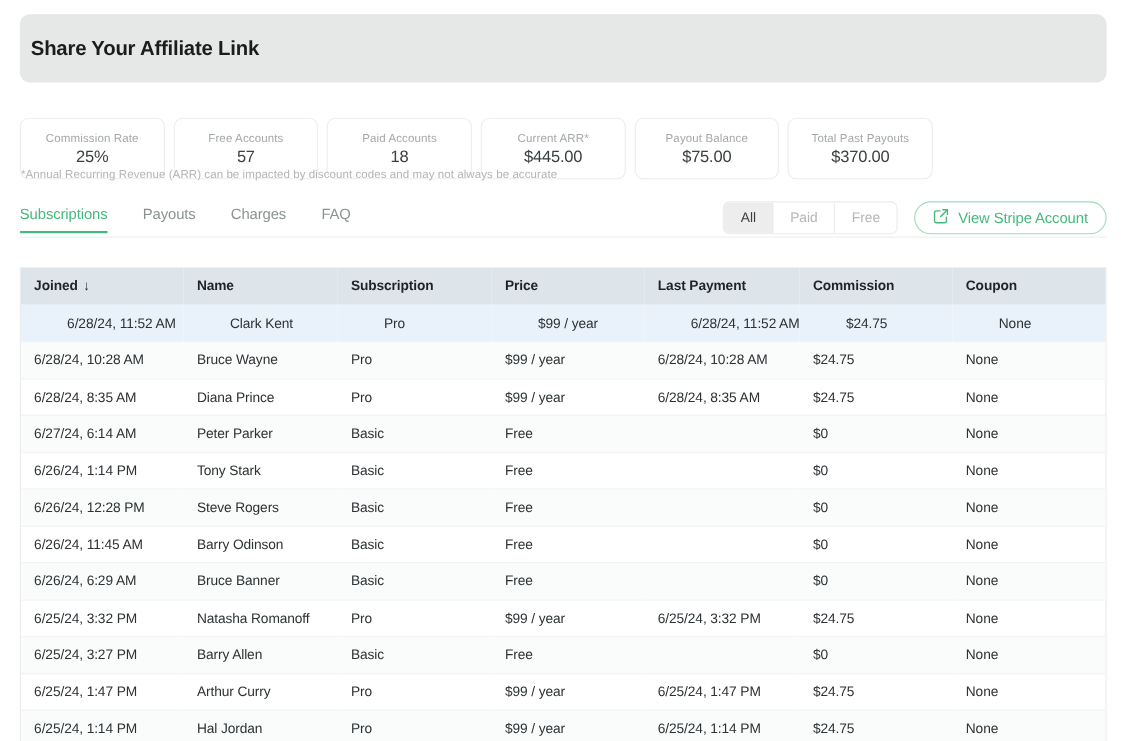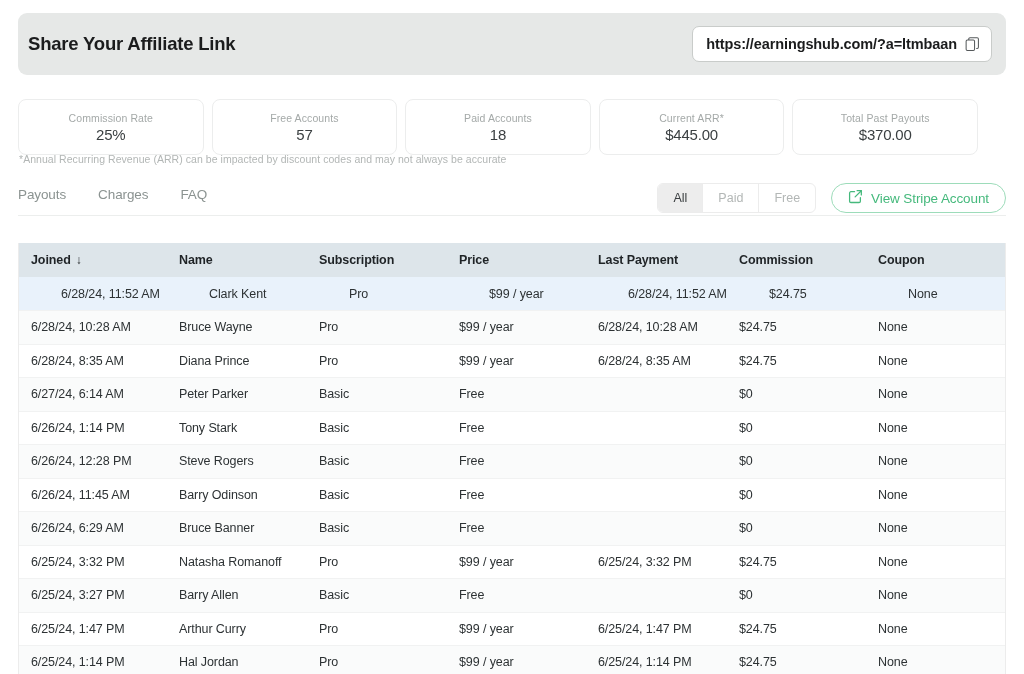--- a/index.html
+++ b/index.html
@@ -46,22 +46,22 @@
     font-weight: bold;
     color: #1b1c1d;
     letter-spacing: -0.1px;
     white-space: nowrap;
   }
   .copy-icon { display: flex; align-items: center; }
 
   
   .stats-row {
     position: absolute;
-    left: 18px; top: 99px;
-    width: 960px;
+    left: 18px; top: 107px;
+    width: 830px;
     display: flex;
     gap: 8px;
   }
   .stat-card {
     flex: 1 1 0;
     height: 56px;
     border: 1px solid #eceded;
     border-radius: 8px;
     background: #ffffff;
     display: flex;
@@ -215,58 +215,54 @@
   .col-coupon { width: 141px; }
   .sort-arrow { margin-left: 5px; font-weight: normal; font-size: 12px; }
 </style>
 </head>
 <body>
 
 <div class="page">
 
   <div class="affiliate-banner">
     <div class="affiliate-title">Share Your Affiliate Link</div>
-    <div class="affiliate-link-box">
-      <span class="affiliate-url">https://earningshub.com/?a=ltmbaan</span>
-      <span class="copy-icon">
-        <svg width="15" height="15" viewBox="0 0 16 16">
-          <rect x="1.2" y="3.2" width="9" height="11.2" rx="1.3" fill="none" stroke="#55595b" stroke-width="1.1"></rect>
-          <path d="M4 3.2 V2.2 a1.3 1.3 0 0 1 1.3 -1.3 H13 a1.3 1.3 0 0 1 1.3 1.3 V11 a1.3 1.3 0 0 1 -1.3 1.3 h-1" fill="none" stroke="#55595b" stroke-width="1.1"></path>
-        </svg>
-      </span>
-    </div>
   </div>
 
   <div class="stats-row">
     <div class="stat-card">
       <span class="stat-label">Commission Rate</span>
       <span class="stat-value">25%</span>
     </div>
     <div class="stat-card">
       <span class="stat-label">Free Accounts</span>
       <span class="stat-value">57</span>
     </div>
     <div class="stat-card">
       <span class="stat-label">Paid Accounts</span>
       <span class="stat-value">18</span>
     </div>
     <div class="stat-card">
       <span class="stat-label">Current ARR*</span>
       <span class="stat-value">$445.00</span>
     </div>
     <div class="stat-card">
+      <span class="stat-label">Payout Balance</span>
+      <span class="stat-value">$75.00</span>
+    </div>
+    <div class="stat-card">
       <span class="stat-label">Total Past Payouts</span>
       <span class="stat-value">$370.00</span>
     </div>
   </div>
 
   <div class="stats-footnote">*Annual Recurring Revenue (ARR) can be impacted by discount codes and may not always be accurate</div>
 
   <div class="tabs-bar">
     <div class="tabs">
+      <div class="tab active">Subscriptions</div>
       <div class="tab">Payouts</div>
       <div class="tab">Charges</div>
       <div class="tab">FAQ</div>
     </div>
     <div class="tabs-underline"></div>
     <div class="right-controls">
       <div class="segmented">
         <div class="segment selected">All</div>
         <div class="segment">Paid</div>
         <div class="segment">Free</div>

